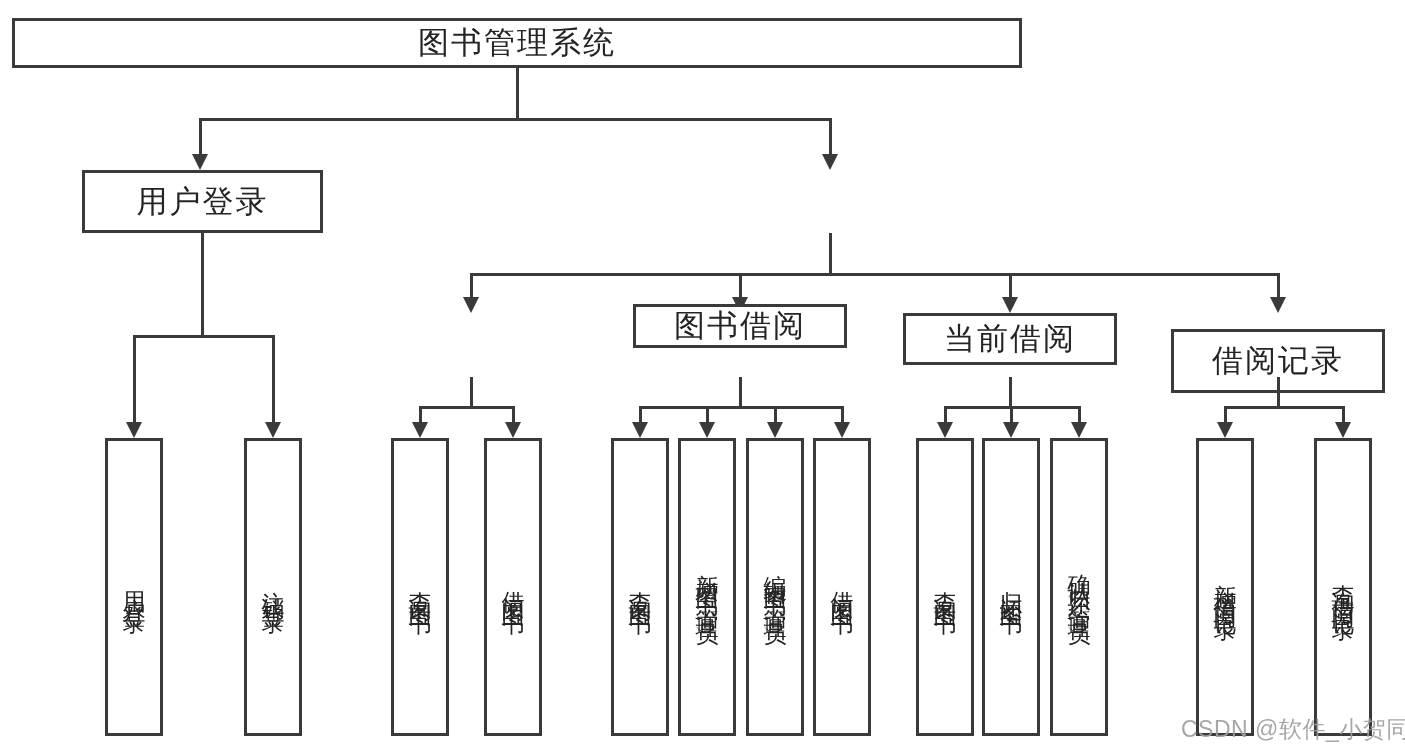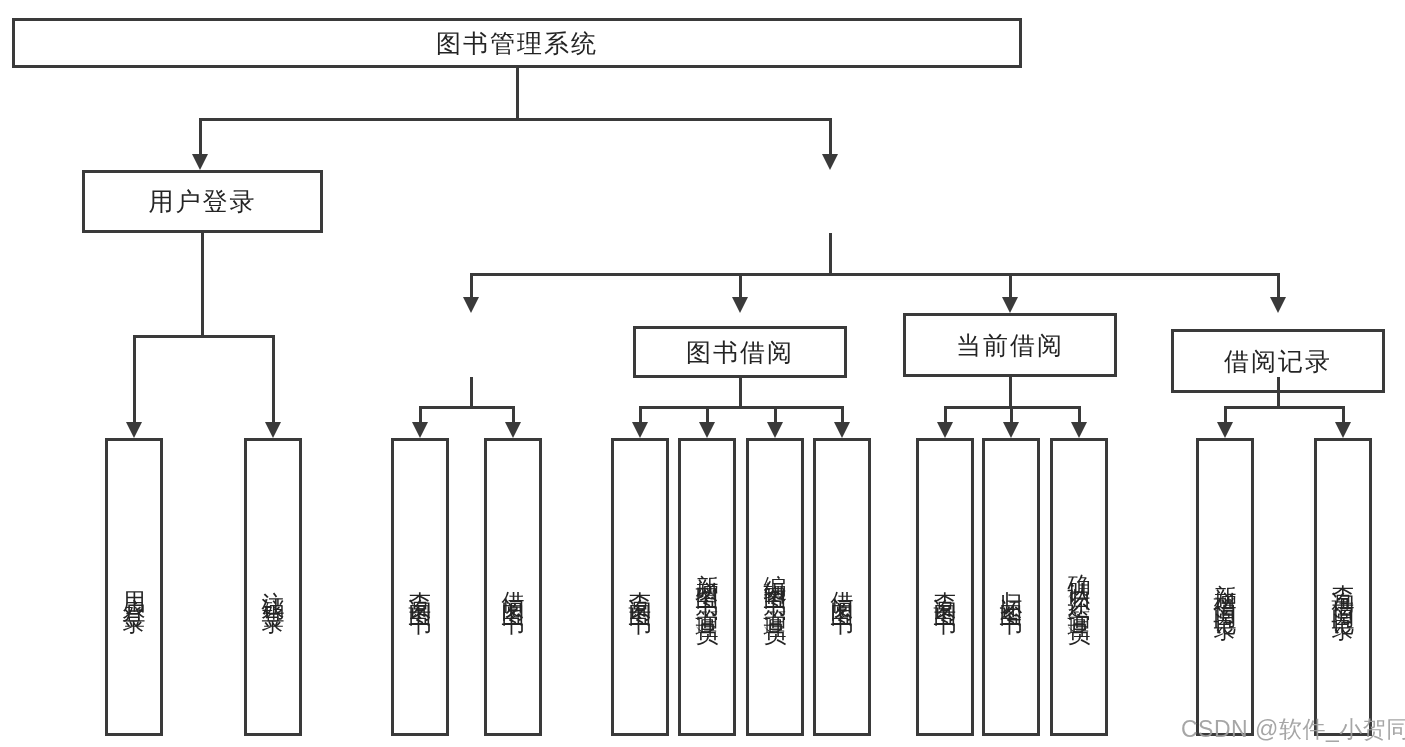--- a/index.html
+++ b/index.html
@@ -16,21 +16,21 @@
   
   .box {
     position:absolute;
     border:3px solid #3a3a3a;
     background:#ffffff;
     display:flex;
     align-items:center;
     justify-content:center;
     color:#242424;
   }
-  .hlabel { font-size:25px; letter-spacing:2px; white-space:nowrap; }
+  .hlabel { font-size:31px; letter-spacing:2px; white-space:nowrap; }
   .vbox .vlabel {
     writing-mode:vertical-rl;
     text-orientation:mixed;
     font-size:23px;
     letter-spacing:7px;
     line-height:1;
     white-space:nowrap;
   }
 
   
@@ -105,24 +105,24 @@
     </div>
   <div class="arrow" style="left:1002px; top:273px; height:40px;">
       <div class="stem"></div>
       <div class="head"></div>
     </div>
   <div class="arrow" style="left:1270px; top:273px; height:40px;">
       <div class="stem"></div>
       <div class="head"></div>
     </div>
 
-  <div class="box" style="left:633px; top:326px; width:214px; height:52px;">
+  <div class="box" style="left:633px; top:304px; width:214px; height:44px;">
     <span class="hlabel">图书借阅</span>
   </div>
-  <div class="box" style="left:903px; top:313px; width:214px; height:64px;">
+  <div class="box" style="left:903px; top:313px; width:214px; height:52px;">
     <span class="hlabel">当前借阅</span>
   </div>
   <div class="box" style="left:1171px; top:313px; width:214px; height:64px;margin-top:16px;">
     <span class="hlabel">借阅记录</span>
   </div>
 
   <div class="line" style="left:470px; top:377px; width:3px; height:29px;"></div>
   <div class="line" style="left:419px; top:406px; width:96px; height:3px;"></div>
   <div class="arrow" style="left:412px; top:406px; height:32px;">
       <div class="stem"></div>

